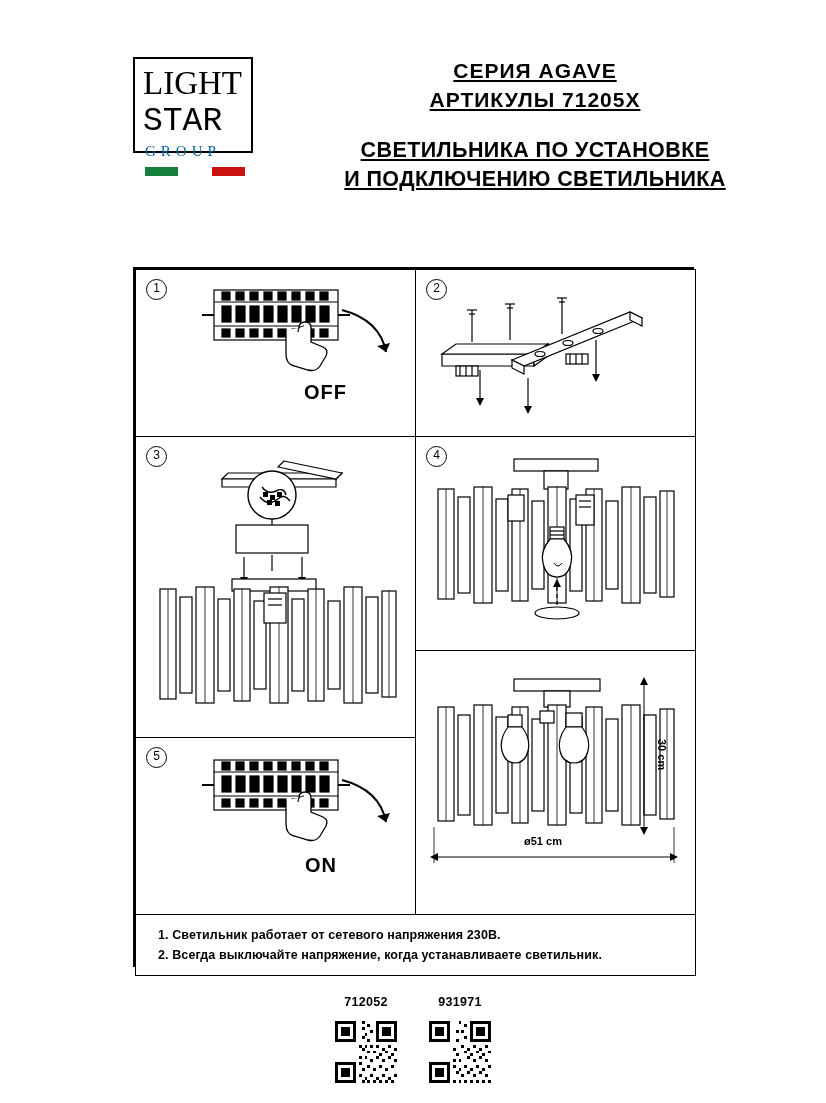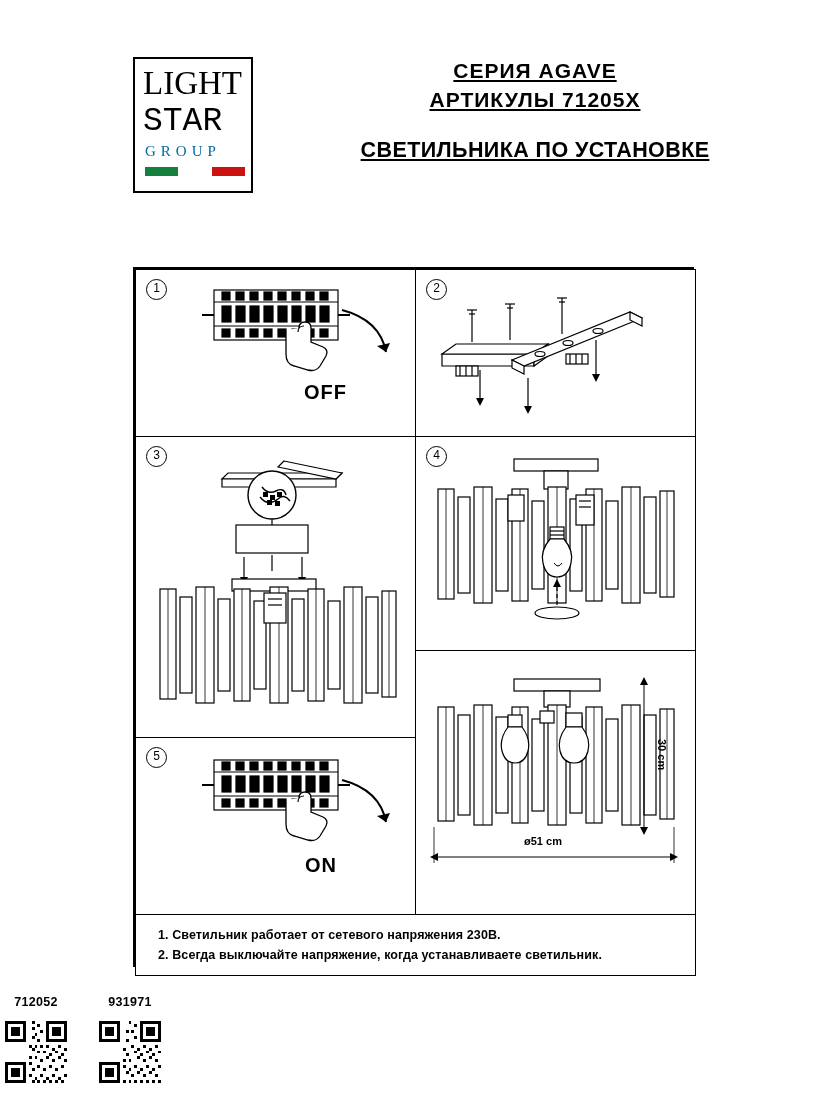--- a/index.html
+++ b/index.html
@@ -21,21 +21,21 @@
     position: absolute;
     left: 0; top: 0;
     width: 826px;
     height: 250px;
   }
   .logo-box {
     position: absolute;
     left: 133px;
     top: 57px;
     width: 120px;
-    height: 136px;
+    height: 96px;
     border: 2px solid #000;
     box-sizing: border-box;
     background: #fff;
   }
   .logo-light {
     position: absolute;
     left: 8px;
     top: 6px;
     font-family: "Liberation Serif", serif;
     font-size: 33px;
@@ -157,21 +157,21 @@
 
   
   .footer {
     position: absolute;
     left: 0;
     top: 995px;
     width: 826px;
   }
   .qr-row {
     display: flex;
-    justify-content: flex-start;
+    justify-content: center;
     gap: 22px;
   }
   .qr-item { width: 72px; text-align: center; }
   .qr-label {
     font-size: 12.5px;
     font-weight: bold;
     margin-bottom: 12px;
     letter-spacing: 0.3px;
   }
   .qr-img { width: 62px; height: 62px; margin: 0 auto; display: block; }
@@ -201,20 +201,21 @@
         <span class="w"></span>
         <span class="r"></span>
     </div>
   </div>
 
   <div class="head-titles">
     <div class="series-line">СЕРИЯ AGAVE</div>
     <div class="article-line">АРТИКУЛЫ 71205X</div>
     <div class="instr">
       <div>СВЕТИЛЬНИКА ПО УСТАНОВКЕ</div>
+      <div>И ПОДКЛЮЧЕНИЮ СВЕТИЛЬНИКА</div>
     </div>
   </div>
 </div>
 
 <div class="sheet">
 
   <div class="cell c1">
     <div class="cell-num">1</div>
     <svg width="279" height="166" viewBox="0 0 279 166">
       <g stroke="#000" fill="none" stroke-width="1.2">

